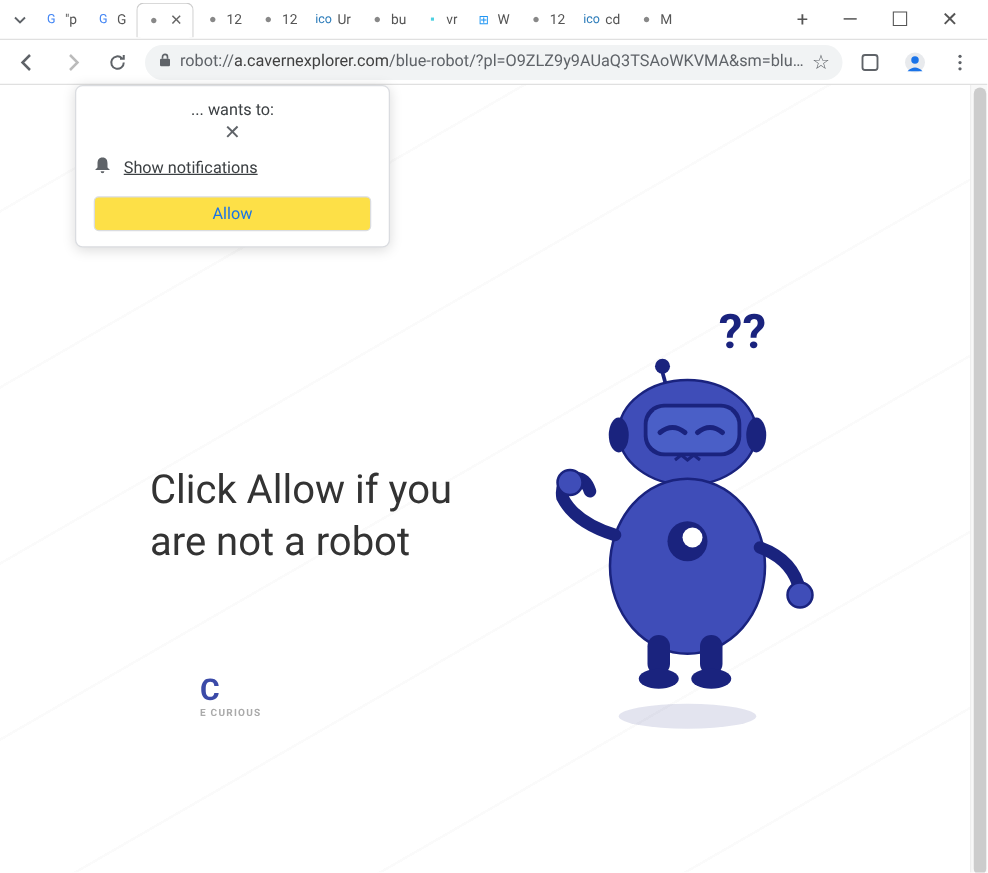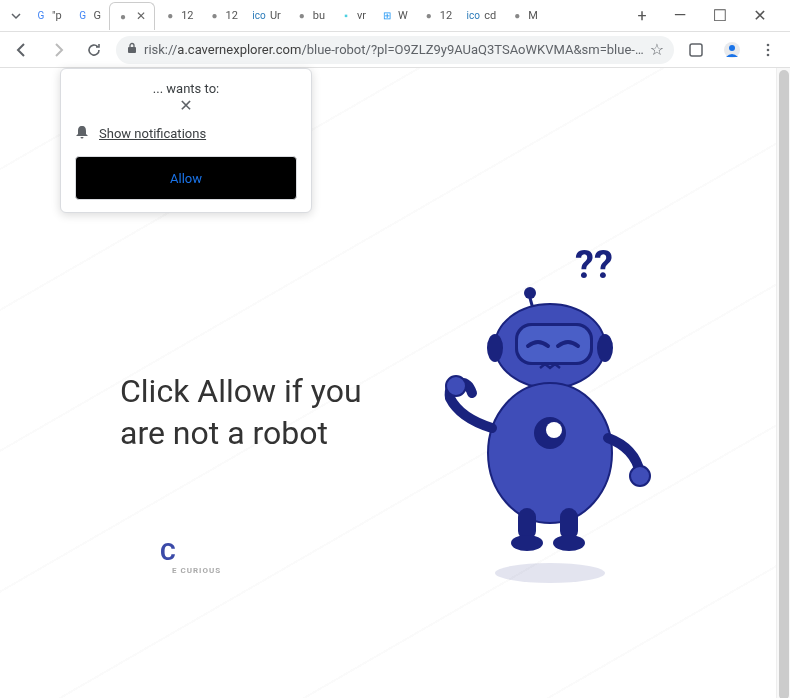--- a/index.html
+++ b/index.html
@@ -192,23 +192,23 @@
       margin-bottom: 14px;
     }
     .bell-icon { color: #5f6368; font-size: 14px; }
     .permission-text { font-size: 13px; color: #3c4043; text-decoration: underline; }
     .permission-buttons {
       display: flex;
       gap: 10px;
     }
     .permission-btn {
       flex: 1;
-      height: 44px;
+      height: 28px;
       border: 1px solid #dadce0;
-      background: #000000;
+      background: #fde047;
       border-radius: 4px;
       font-size: 13px;
       color: #1a73e8;
       cursor: pointer;
       display: flex;
       align-items: center;
       justify-content: center;
     }
     
     .page-content {
@@ -241,21 +241,20 @@
       font-size: 24px;
       font-weight: 700;
       color: #3b4aa8;
     }
     .small-logo-sub {
       font-size: 8px;
       color: #aaa;
       display: block;
       text-align: center;
       letter-spacing: 1px;
-      margin-left: 12px;
     }
     .pcrisk-logo {
       position: absolute;
       bottom: 20px;
       left: 60px;
     }
     .watermark {
       position: absolute;
       top: 0;
       left: 0;
@@ -371,21 +370,21 @@
       </svg>
   </div>
   <div class="address-bar">
     <span class="lock-icon">
       <svg width="12" height="12" viewBox="0 0 12 12">
           <rect x="2" y="5" width="8" height="6" rx="1" fill="#5f6368"></rect>
           <path d="M4 5 V3.5 A2 2 0 0 1 8 3.5 V5" stroke="#5f6368" stroke-width="1.3" fill="none"></path>
         </svg>
     </span>
     <span class="url-text">
-      <span class="url-scheme">risk://</span><span class="url-host">a.cavernexplorer.com</span><span class="url-path">/blue-robot/?pl=O9ZLZ9y9AUaQ3TSAoWKVMA&amp;sm=blue-robot&amp;click_id...</span>
+      <span class="url-scheme">robot://</span><span class="url-host">a.cavernexplorer.com</span><span class="url-path">/blue-robot/?pl=O9ZLZ9y9AUaQ3TSAoWKVMA&amp;sm=blue-robot&amp;click_id...</span>
     </span>
     <span class="star-btn">☆</span>
   </div>
   <div class="toolbar-icon">
     <svg width="16" height="16" viewBox="0 0 16 16">
         <rect x="2" y="2" width="12" height="12" rx="2" stroke="#5f6368" stroke-width="1.5" fill="none"></rect>
       </svg>
   </div>
   <div class="toolbar-icon">
     <svg width="18" height="18" viewBox="0 0 18 18">

